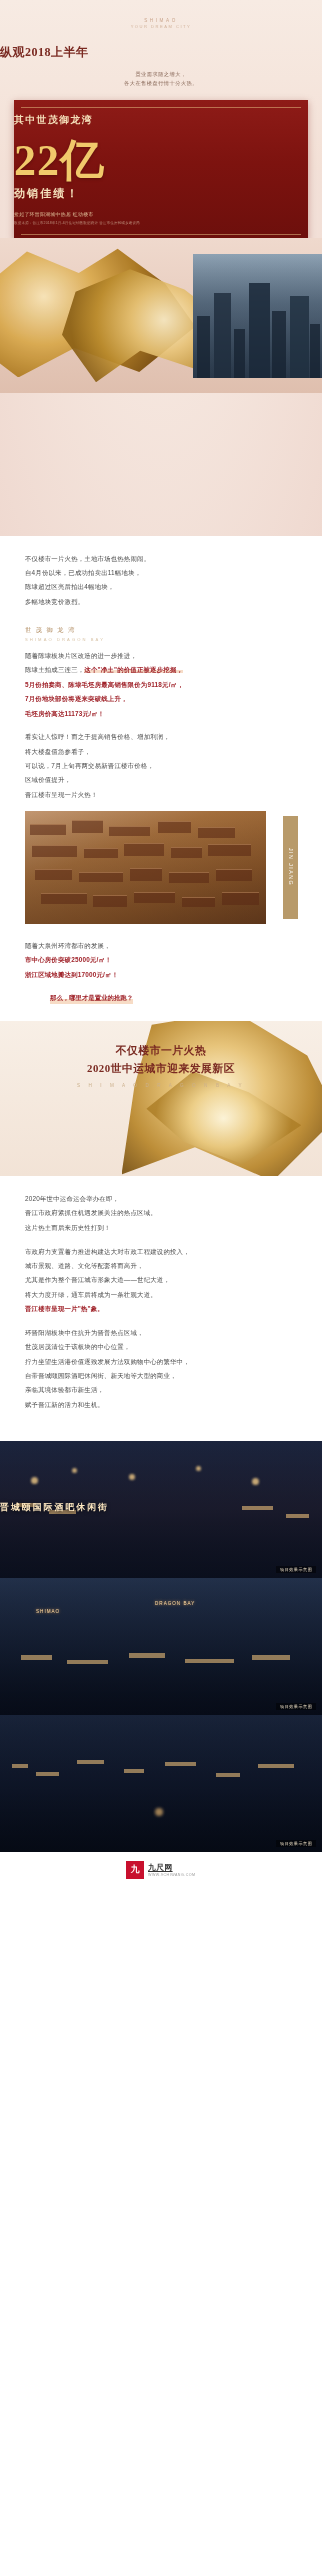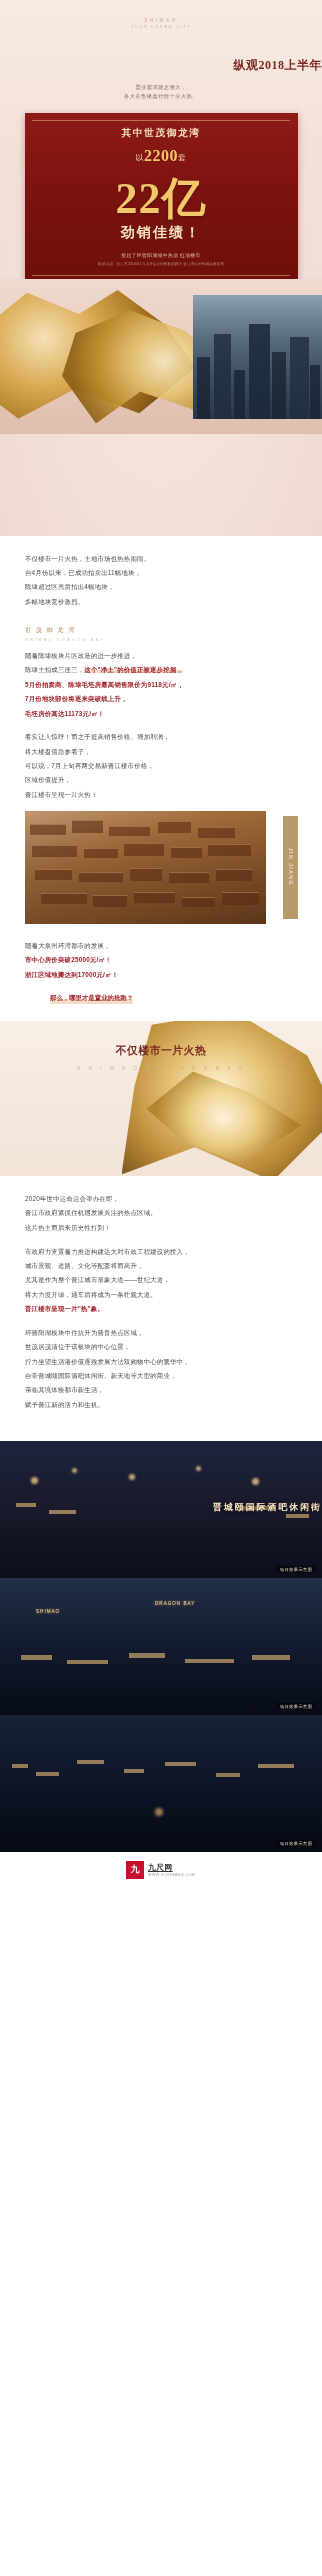--- a/index.html
+++ b/index.html
@@ -30,22 +30,22 @@
     text-align:center;
     padding-top:17.5px;
     color:#caa58c;
     font-size:4.6px;
     letter-spacing:2.6px;
     line-height:6.7px;
   }
   .hero-kicker .l2 { font-size:4.1px; letter-spacing:1.5px; color:#d3b49d; }
   .hero-title {
     position:relative;
-    text-align:right;
-    margin-top:25px;
+    text-align:left;
+    margin-top:12px;
     color:#7a2a22;
     font-size:12px;
     font-weight:bold;
     letter-spacing:0.5px;
     line-height:18.5px;
     font-family:"Liberation Serif", serif;
   }
   .hero-sub {
     position:relative;
     text-align:center;
@@ -53,24 +53,24 @@
     color:#8a6a5a;
     font-size:5.2px;
     line-height:9.8px;
     letter-spacing:0.5px;
   }
 
   
   .red-card {
     position:relative;
     margin:11.3px auto 0;
-    width:273px;
+    width:294px;
     background:linear-gradient(180deg,#8e1b17 0%, #7d130f 45%, #6d0f0c 100%);
     padding:13.4px 0 15.5px;
-    text-align:center;
+    text-align:left;
     box-shadow:0 1.5px 7.2px rgba(120,20,15,.35);
   }
   .red-card:before, .red-card:after{
     content:""; position:absolute; left:7.2px; right:7.2px; height:0.5px;
     background:rgba(226,185,128,.55);
   }
   .red-card:before{ top:6.2px; }
   .red-card:after{ bottom:6.2px; }
   .rc-line1 {
     color:#f3ddb8; font-size:9.8px; letter-spacing:1.5px; font-weight:bold;
@@ -84,21 +84,21 @@
   .rc-big {
     margin-top:10px;
     color:#f1c96b;
     font-size:44px;
     font-weight:bold;
     line-height:47px;
     letter-spacing:1px;
     font-family:"Liberation Serif", serif;
     text-shadow:0 1px 3.1px rgba(0,0,0,.28);
   }
-  .rc-line3 { margin-top:2.1px; color:#f5e3bd; font-size:14px; letter-spacing:2.1px; font-weight:bold; }
+  .rc-line3 { margin-top:2.1px; color:#f5e3bd; font-size:11px; letter-spacing:2.1px; font-weight:bold; }
   .rc-note { margin-top:10.3px; color:#dfc09a; font-size:4.9px; letter-spacing:0.3px; }
   .rc-note2 { margin-top:3.6px; color:#bb8d7a; font-size:3.6px; letter-spacing:0.1px; }
 
   
   .gold-wrap { position:relative; width:322px; height:155px; margin-top:-2.1px; }
   .gold-bg {
     position:absolute; inset:0;
     background:linear-gradient(180deg,#efd9cd 0%,#e7cbbd 55%,#dfbfae 100%);
   }
   .ribbon {
@@ -228,21 +228,21 @@
     background:
       linear-gradient(180deg, rgba(8,14,26,.3), rgba(4,8,16,.72)),
       linear-gradient(180deg,#1f2c46 0%, #16203a 55%, #0a1020 100%);
   }
   .win { position:absolute; background:rgba(255,206,130,.55); }
   .neon {
     position:absolute; color:#ffd9a0; font-size:4.6px; letter-spacing:1px;
     text-shadow:0 0 3.1px rgba(255,180,90,.9);
   }
   .overlay-title {
-    position:absolute; left:0; right:0; top:61px; text-align:right;
+    position:absolute; left:0; right:0; top:61px; text-align:left;
     color:#ffe9c2; font-size:8.8px; letter-spacing:2.1px; font-weight:bold;
     text-shadow:0 1px 4.1px rgba(0,0,0,.7);
     font-family:"Liberation Serif", serif;
   }
 
   
   .footer {
     width:322px; height:36px; background:#ffffff;
     display:flex; align-items:center; justify-content:center; gap:4.1px;
   }
@@ -271,23 +271,20 @@
       <div>纵观2018上半年</div>
     </div>
 
     <div class="hero-sub">
       <div>置业需求随之增大，</div>
       <div>各大在售楼盘行情十分火热。</div>
     </div>
 
     <div class="red-card">
       <div class="rc-line1">其中世茂御龙湾</div>
-      <div class="rc-line2">
-        <span>以</span><span class="num">2200</span><span>套</span>
-      </div>
       <div class="rc-big">22亿</div>
       <div class="rc-line3">劲销佳绩！</div>
       <div class="rc-note">捡起了环晋阳湖城中热居 红动楼市</div>
       <div class="rc-note2">数据来源：晋江市2018年1月-6月住宅销售数据统计 晋江市住房和城乡建设局</div>
     </div>
 
     <div class="gold-wrap">
       <div class="gold-bg"></div>
       <div class="ribbon"></div>
       <div class="ribbon2"></div>
@@ -366,20 +363,21 @@
   </div>
   <div style="padding:0 25px;">
     <span class="q-line">那么，哪里才是置业的抢跑？</span>
   </div>
 
   <div class="hero2">
     <div class="swoosh"></div>
     <div class="swoosh2"></div>
     <div class="ttl">
       <div>不仅楼市一片火热</div>
+      <div>2020世中运城市迎来发展新区</div>
     </div>
     <div class="en2">S H I M A O   D R A G O N   B A Y</div>
   </div>
 
   <div class="sec">
     <p class="para">2020年世中运命运会举办在即，</p>
     <p class="para">晋江市政府紧抓住机遇发展关注的热点区域。</p>
     <p class="para">这片热土而后来历史性打到！</p>
     <div class="spacer-20"></div>
     <p class="para">市政府力支置着力推进构建达大对市政工程建设的投入，</p>

